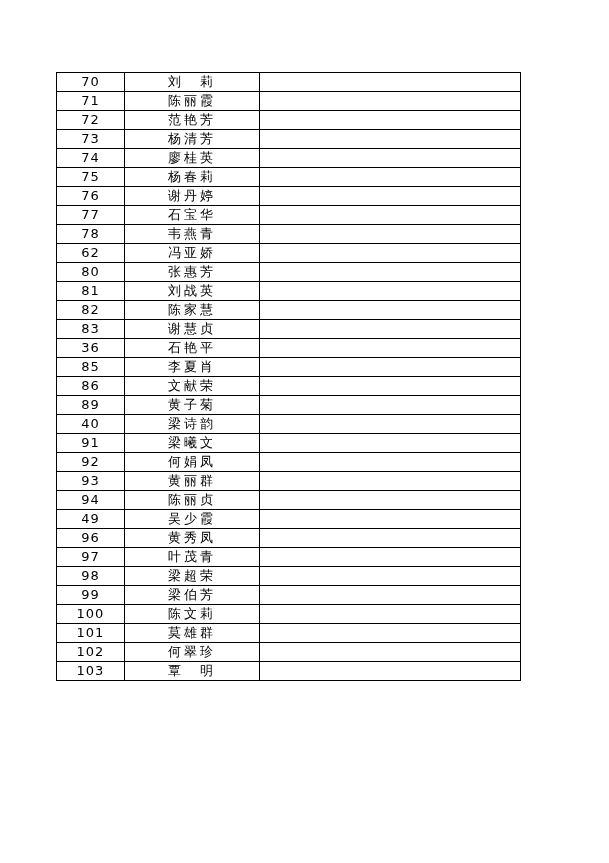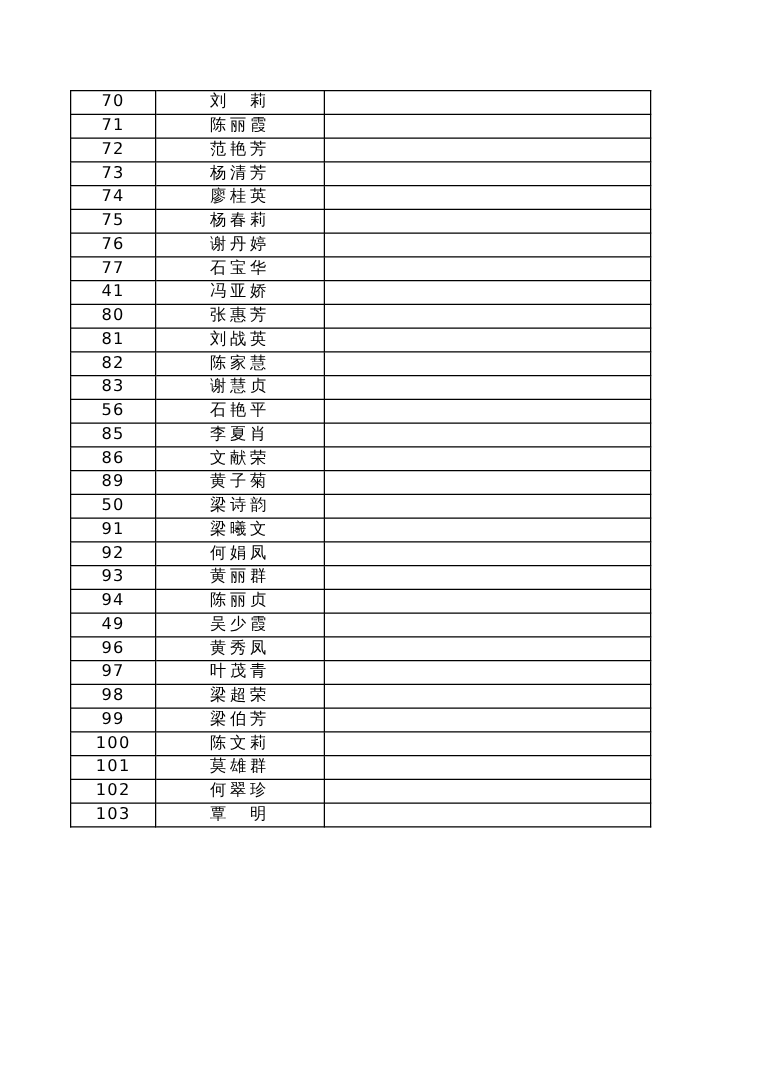--- a/index.html
+++ b/index.html
@@ -88,21 +88,26 @@
           <td class="cell-no">76</td>
           <td class="cell-name">谢丹婷</td>
           <td class="cell-blank"></td>
         </tr>
         <tr>
           <td class="cell-no">77</td>
           <td class="cell-name">石宝华</td>
           <td class="cell-blank"></td>
         </tr>
         <tr>
-          <td class="cell-no">41</td>
+          <td class="cell-no">78</td>
+          <td class="cell-name">韦燕青</td>
+          <td class="cell-blank"></td>
+        </tr>
+        <tr>
+          <td class="cell-no">62</td>
           <td class="cell-name">冯亚娇</td>
           <td class="cell-blank"></td>
         </tr>
         <tr>
           <td class="cell-no">80</td>
           <td class="cell-name">张惠芳</td>
           <td class="cell-blank"></td>
         </tr>
         <tr>
           <td class="cell-no">81</td>
@@ -113,41 +118,41 @@
           <td class="cell-no">82</td>
           <td class="cell-name">陈家慧</td>
           <td class="cell-blank"></td>
         </tr>
         <tr>
           <td class="cell-no">83</td>
           <td class="cell-name">谢慧贞</td>
           <td class="cell-blank"></td>
         </tr>
         <tr>
-          <td class="cell-no">56</td>
+          <td class="cell-no">36</td>
           <td class="cell-name">石艳平</td>
           <td class="cell-blank"></td>
         </tr>
         <tr>
           <td class="cell-no">85</td>
           <td class="cell-name">李夏肖</td>
           <td class="cell-blank"></td>
         </tr>
         <tr>
           <td class="cell-no">86</td>
           <td class="cell-name">文献荣</td>
           <td class="cell-blank"></td>
         </tr>
         <tr>
           <td class="cell-no">89</td>
           <td class="cell-name">黄子菊</td>
           <td class="cell-blank"></td>
         </tr>
         <tr>
-          <td class="cell-no">50</td>
+          <td class="cell-no">40</td>
           <td class="cell-name">梁诗韵</td>
           <td class="cell-blank"></td>
         </tr>
         <tr>
           <td class="cell-no">91</td>
           <td class="cell-name">梁曦文</td>
           <td class="cell-blank"></td>
         </tr>
         <tr>
           <td class="cell-no">92</td>

